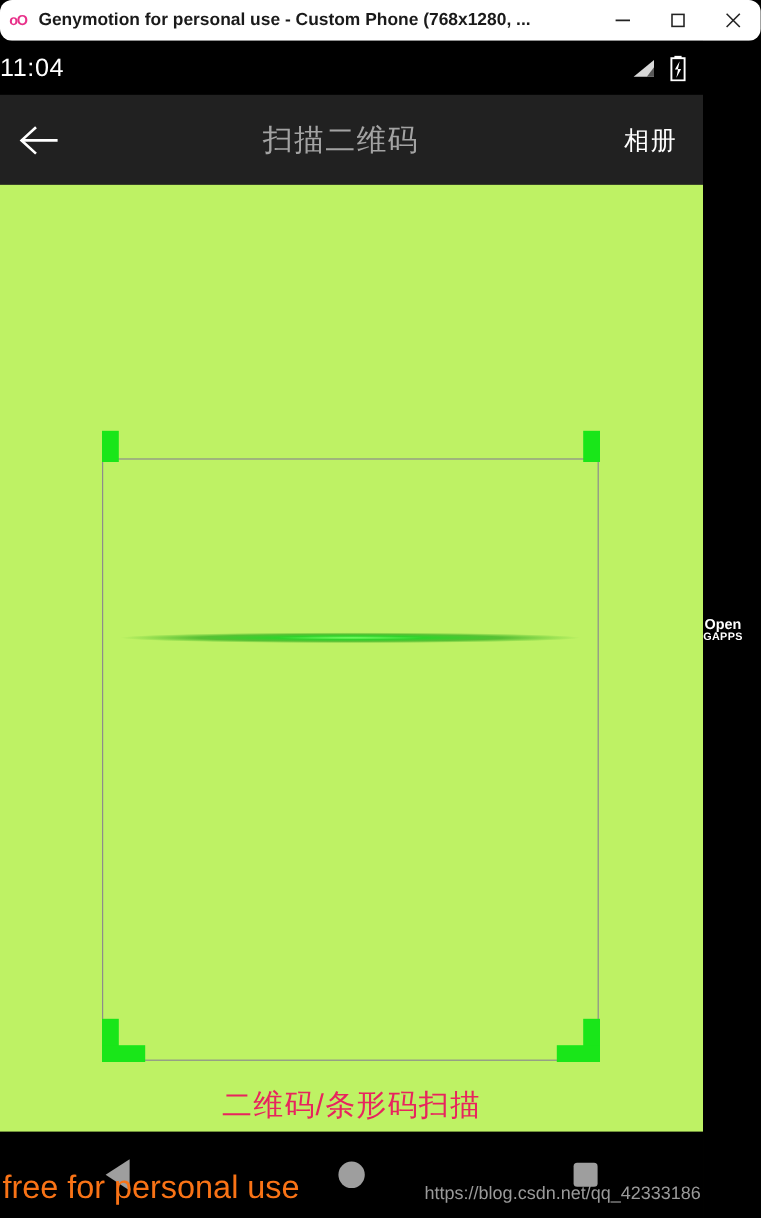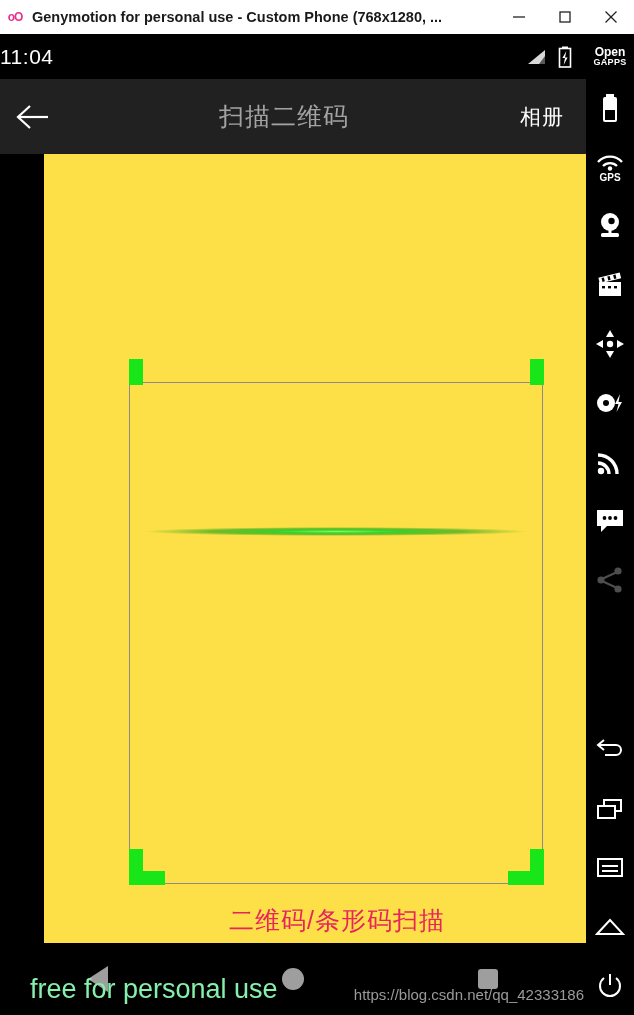--- a/index.html
+++ b/index.html
@@ -24,20 +24,21 @@
   
   .titlebar {
     position: absolute;
     left: 0; top: 0;
     width: 634px;
     height: 34px;
     background: #ffffff;
     display: flex;
     align-items: center;
     box-sizing: border-box;
+    border-radius: 10px;
   }
   .tb-logo {
     width: 30px;
     display: flex;
     align-items: center;
     justify-content: center;
     color: #e8318a;
     font-size: 12px;
     letter-spacing: -1px;
     font-weight: bold;
@@ -125,22 +126,21 @@
     padding-right: 22px;
     letter-spacing: 1px;
   }
 
   
   .preview {
     position: absolute;
     left: 0; top: 120px;
     width: 586px;
     height: 861px;
-    background: #fde047;
-    margin-left: 44px;
+    background: #bef264;
   }
 
   
   .scanframe {
     position: absolute;
     left: 85px;
     top: 228px;
     width: 414px;
     height: 502px;
     border: 1.5px solid #8c8c8c;
@@ -241,43 +241,41 @@
     width: 20px; height: 20px;
     border-radius: 3px;
     background: #9e9e9e;
   }
 
   
   .wm-left {
     position: absolute;
     left: 2px;
     bottom: 10px;
-    color: #86efac;
+    color: #f97316;
     font-size: 27px;
     white-space: nowrap;
-    margin-left: 28px;
   }
   .wm-right {
     position: absolute;
     right: 2px;
     bottom: 12px;
     color: #9a9a9a;
     font-size: 15px;
     white-space: nowrap;
   }
 
   
   .gm-bar {
     position: absolute;
     right: 0; top: 34px;
     width: 48px;
     height: 981px;
     background: #000000;
     display: flex;
-    flex-direction: column;
     align-items: center;
   }
   .gm-item {
     width: 48px;
     height: 59px;
     display: flex;
     align-items: center;
     justify-content: center;
     color: #ffffff;
     flex: none;

